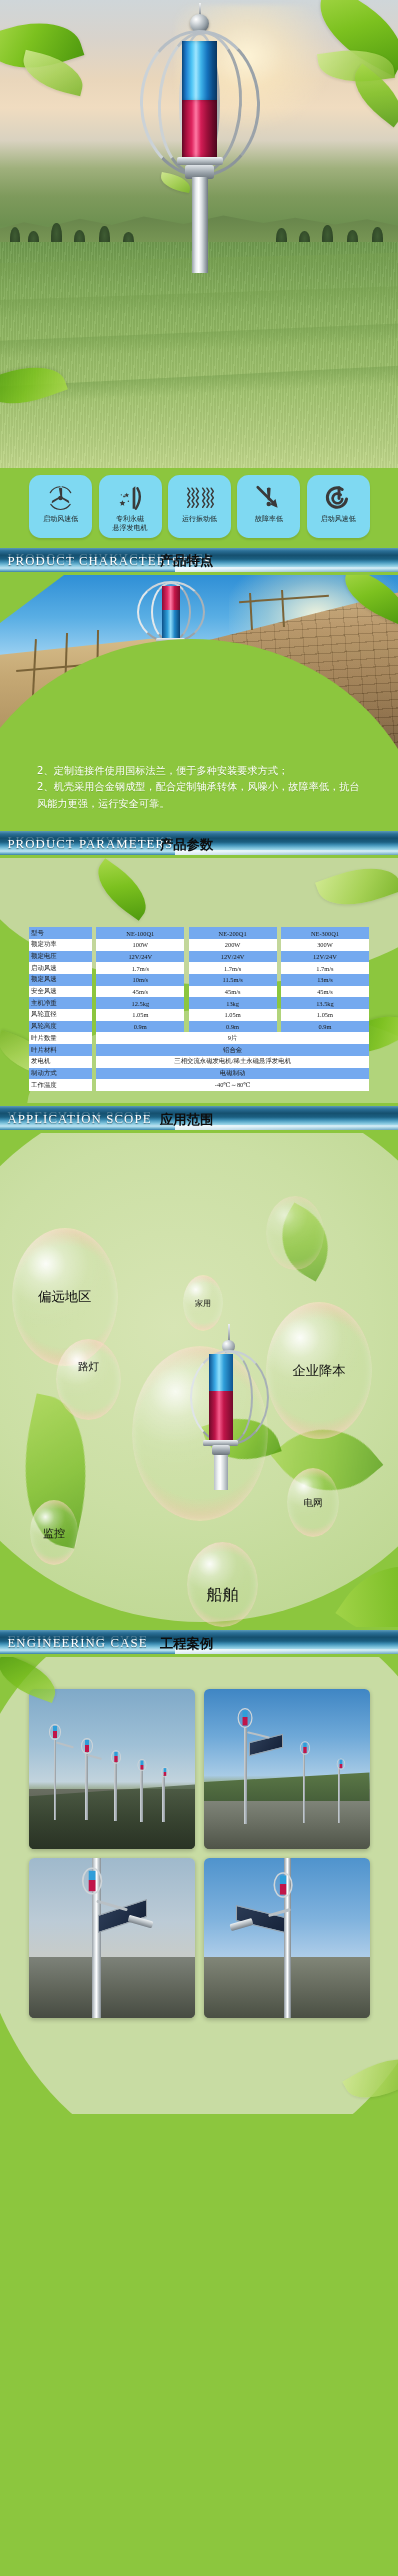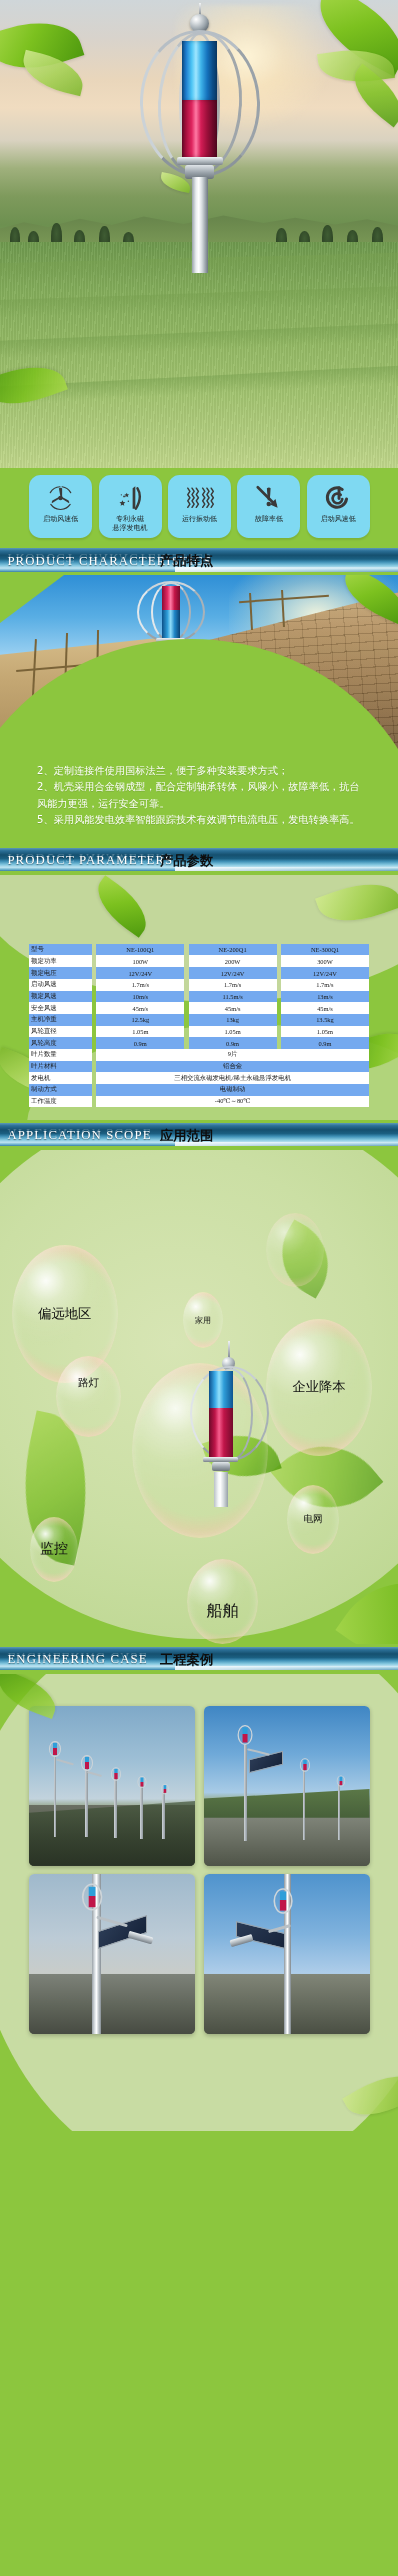--- a/index.html
+++ b/index.html
@@ -441,21 +441,20 @@
   </div>
 
   <div class="hero2-corner-tl"></div>
   <div class="hero2-corner-br"></div>
   <div class="leaf" style="left:340px;top:4.3px;width:69px;height:33px;transform:rotate(24deg);"></div>
 </section>
 
 <section class="features">
   <p>2、定制连接件使用国标法兰，便于多种安装要求方式；</p>
   <p>2、机壳采用合金钢成型，配合定制轴承转体，风噪小，故障率低，抗台风能力更强，运行安全可靠。</p>
-  <p>5、采用风能发电效率智能跟踪技术有效调节电流电压，发电转换率高。</p>
 </section>
 
 <div class="secbar">
   <div class="bar"></div>
   <div class="en-refl">PRODUCT  PARAMETERS</div>
   <div class="en">PRODUCT  PARAMETERS</div>
   <div class="cn">产品参数</div>
 </div>
 
 <section class="paramwrap">
@@ -608,21 +607,21 @@
 
   <div class="bubble" style="left:56px;top:206px;width:65px;height:81px;">
     <span class="blabel" style="font-size:10.6px;top:34%;">路灯</span>
   </div>
 
   <div class="bubble" style="left:287px;top:335px;width:52px;height:69px;">
     <span class="blabel" style="font-size:9.6px;">电网</span>
   </div>
 
   <div class="bubble" style="left:30px;top:367px;width:48px;height:65px;">
-    <span class="blabel" style="font-size:14px;text-align:right;">监控</span>
+    <span class="blabel" style="font-size:11px;text-align:right;">监控</span>
   </div>
 
   <div class="bubble" style="left:187px;top:409px;width:71px;height:85px;">
     <span class="blabel" style="font-size:16px;top:62%;text-align:center;">船舶</span>
   </div>
 
   <div class="bubble" style="left:132px;top:213px;width:136px;height:175px;opacity:.9;"></div>
   <div class="bubble" style="left:266px;top:63px;width:58px;height:74px;opacity:.55;"></div>
 
   <div class="app-turb">

